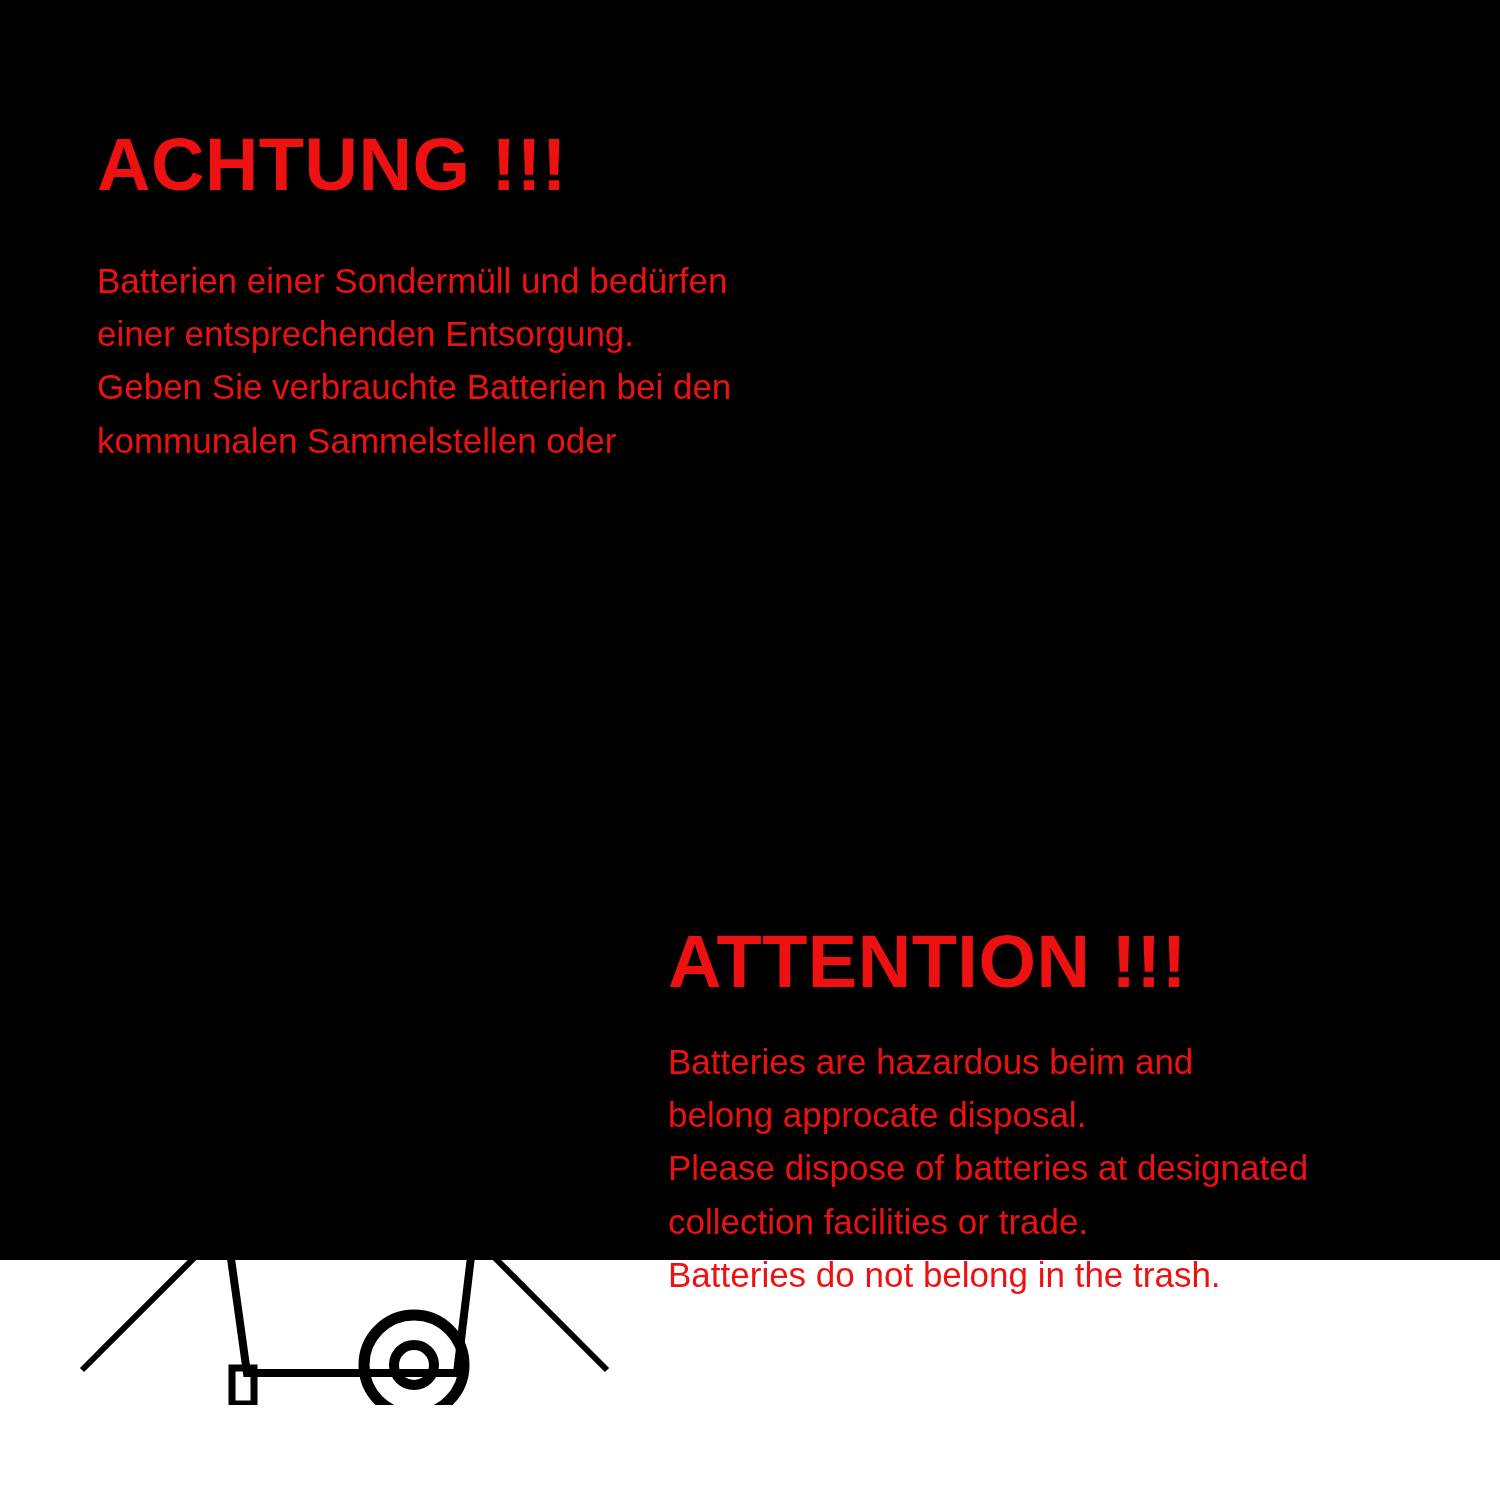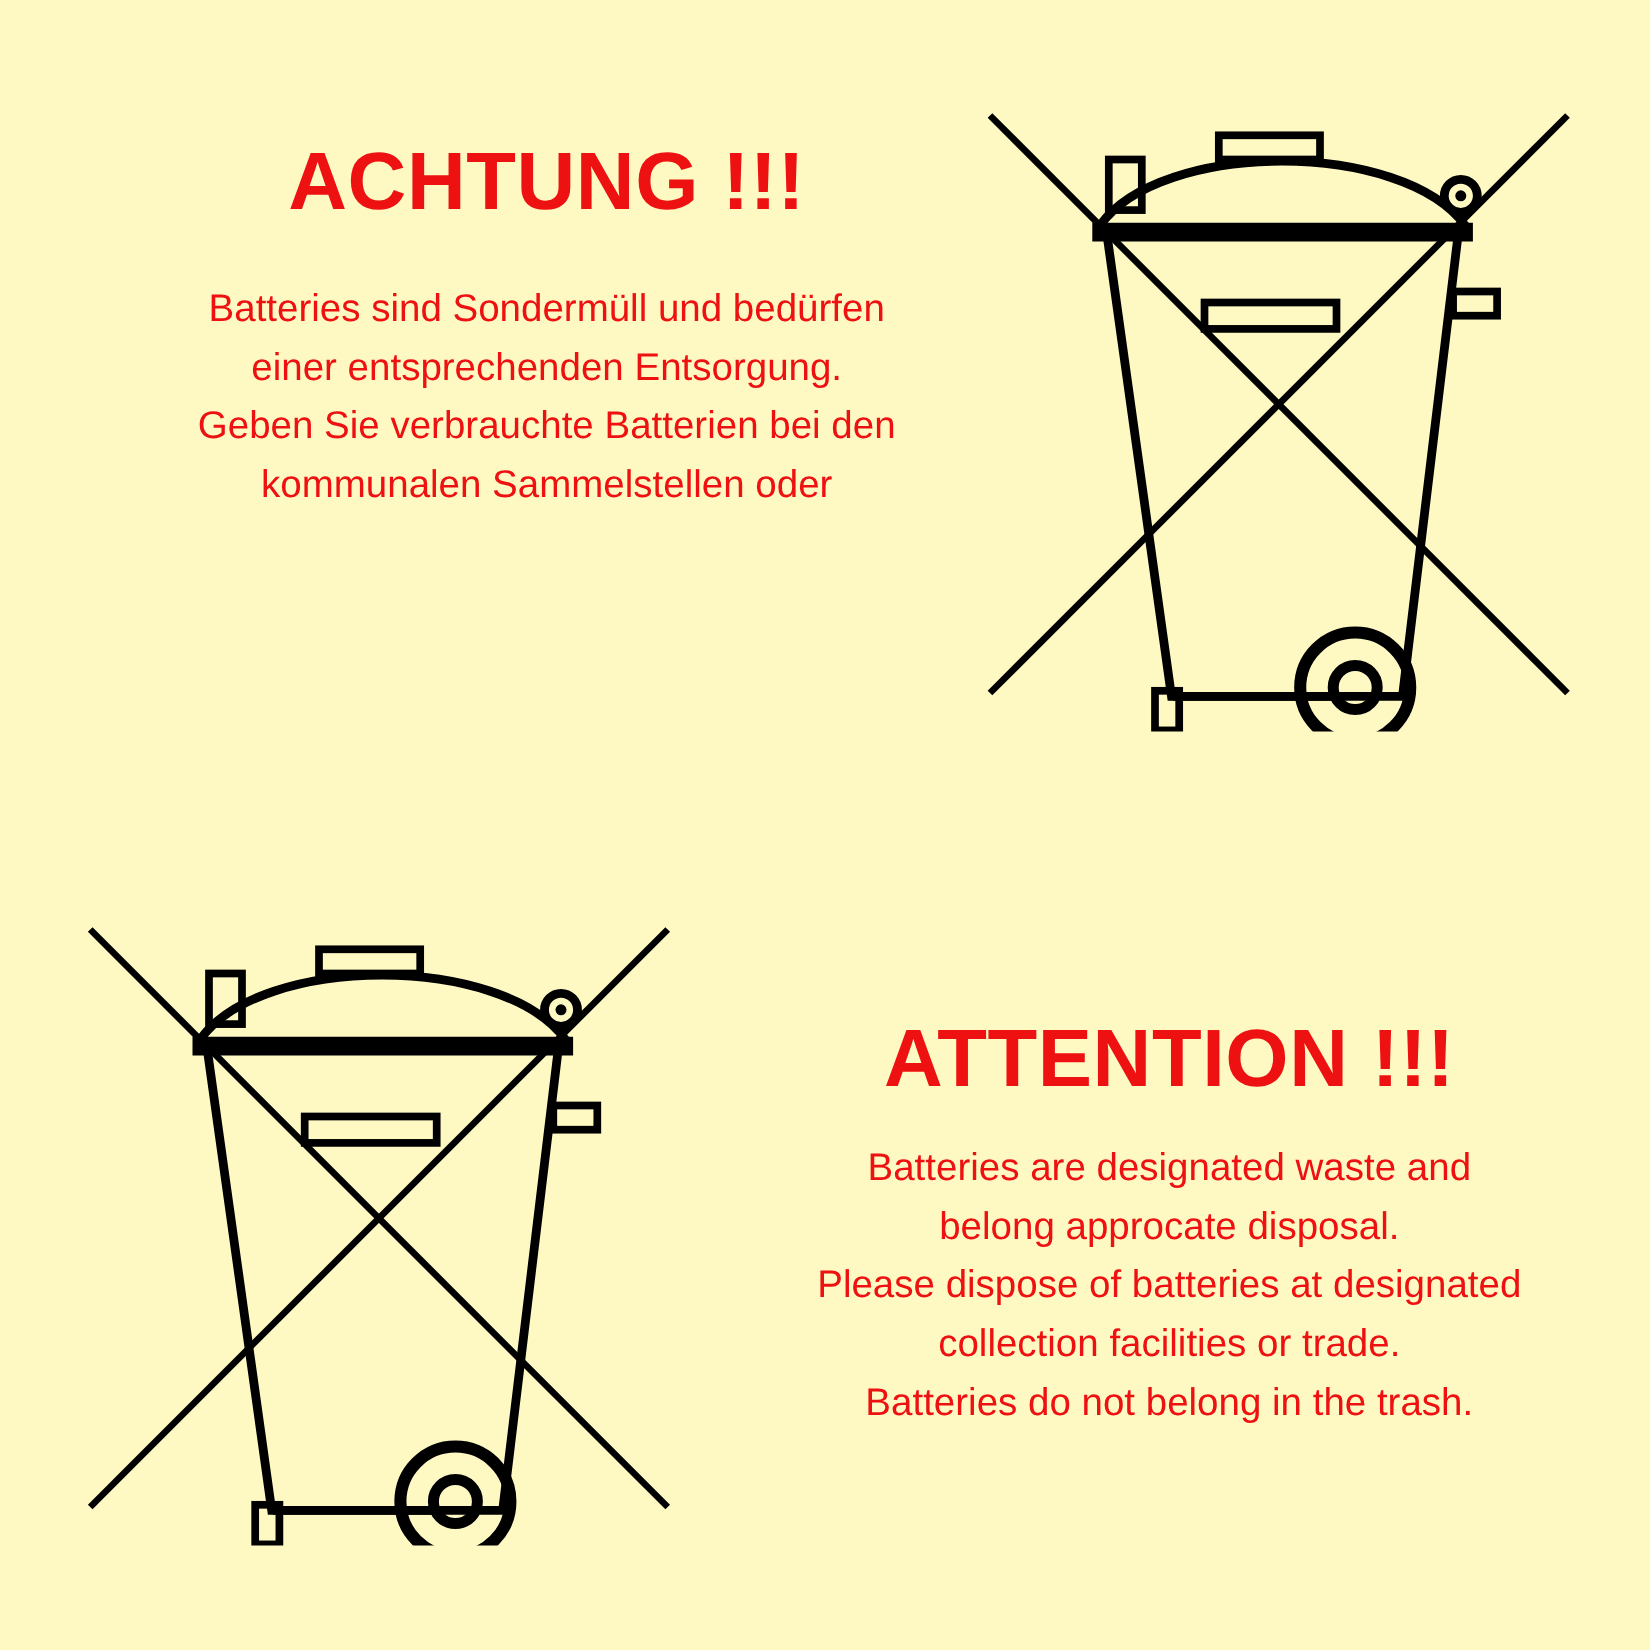--- a/index.html
+++ b/index.html
@@ -11,23 +11,22 @@
     width: 1500px;
     height: 1500px;
     font-family: "Liberation Sans", sans-serif;
     overflow: hidden;
     position: relative;
   }
 
   .sheet {
     position: relative;
     width: 1500px;
-    height: 1500px;
-    background: #fef9c3;
-    text-align: center;
+    height: 1260px;
+    background: #000000;
   }
 
   
   .panel {
     position: absolute;
   }
 
   .heading {
     color: #ee1111;
     font-weight: bold;
@@ -87,21 +86,21 @@
   }
 </style>
 </head>
 <body>
 
 <div class="sheet">
 
   <div class="panel" id="panel-german-text">
     <div class="heading">ACHTUNG !!!</div>
     <div class="body-text">
-      <span class="line">Batteries sind Sondermüll und bedürfen</span>
+      <span class="line">Batterien einer Sondermüll und bedürfen</span>
       <span class="line">einer entsprechenden Entsorgung.</span>
       <span class="line">Geben Sie verbrauchte Batterien bei den</span>
       <span class="line">kommunalen Sammelstellen oder</span>
     </div>
   </div>
 
   <div class="panel" id="panel-bin-top">
     <svg class="bin-svg" viewBox="0 0 560 580" xmlns="http://www.w3.org/2000/svg">
       <g fill="none" stroke="#000000" stroke-width="7" stroke-linejoin="miter" stroke-linecap="butt">
 
@@ -153,21 +152,21 @@
         <circle cx="352" cy="540" r="20" stroke-width="10"></circle>
         <path d="M20 20 L 545 545" stroke-width="6"></path>
         <path d="M545 20 L 20 545" stroke-width="6"></path>
       </g>
     </svg>
   </div>
 
   <div class="panel" id="panel-english-text">
     <div class="heading">ATTENTION !!!</div>
     <div class="body-text">
-      <span class="line">Batteries are designated waste and</span>
+      <span class="line">Batteries are hazardous beim and</span>
       <span class="line">belong approcate disposal.</span>
       <span class="line">Please dispose of batteries at designated</span>
       <span class="line">collection facilities or trade.</span>
       <span class="line">Batteries do not belong in the trash.</span>
     </div>
   </div>
 
 </div>
 
 </body></html>

